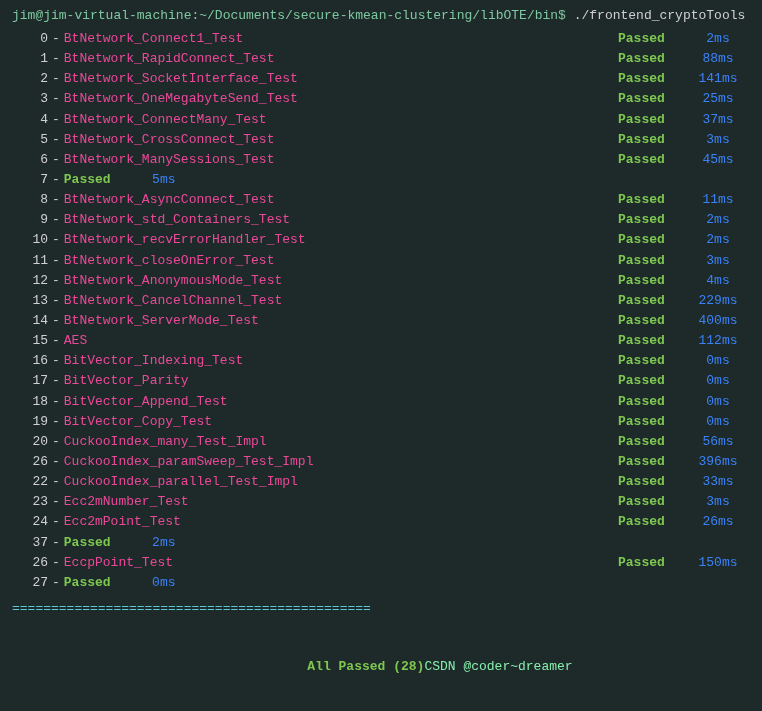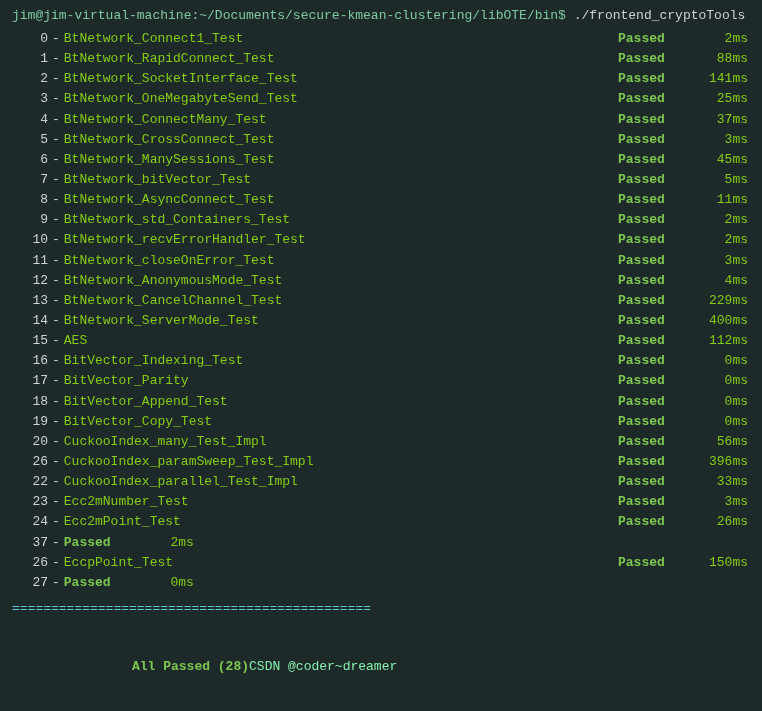--- a/index.html
+++ b/index.html
@@ -40,45 +40,45 @@
       width: 36px;
       flex-shrink: 0;
       text-align: right;
     }
     .dash {
       color: #d0d0d0;
       margin: 0 4px;
       flex-shrink: 0;
     }
     .test-name {
-      color: #84cc16;
+      color: #ec4899;
       flex: 1;
       min-width: 260px;
     }
     .status {
       color: #7ec850;
       width: 70px;
       text-align: left;
       flex-shrink: 0;
       font-weight: bold;
     }
     .duration {
-      color: #84cc16;
+      color: #3b82f6;
       width: 60px;
-      text-align: right;
+      text-align: center;
       flex-shrink: 0;
     }
     .divider {
       color: #5bc8d8;
       margin: 8px 0 4px 0;
       font-size: 13px;
     }
     .summary-line {
       display: flex;
-      justify-content: flex-start;
+      justify-content: center;
       align-items: center;
       padding: 2px 0;
       margin-top: 41px;
     }
     .summary-all-passed {
       color: #7ec850;
       font-weight: bold;
       padding-left: 120px;
     }
     .watermark {
@@ -139,21 +139,20 @@
       <div class="test-row">
         <span class="test-number">6</span>
         <span class="dash"> - </span>
         <span class="test-name">BtNetwork_ManySessions_Test</span>
         <span class="status">Passed</span>
         <span class="duration">45ms</span>
       </div>
       <div class="test-row">
         <span class="test-number">7</span>
         <span class="dash"> - </span>
-        <span class="test-name">BtNetwork_bitVector_Test</span>
         <span class="status">Passed</span>
         <span class="duration">5ms</span>
       </div>
       <div class="test-row">
         <span class="test-number">8</span>
         <span class="dash"> - </span>
         <span class="test-name">BtNetwork_AsyncConnect_Test</span>
         <span class="status">Passed</span>
         <span class="duration">11ms</span>
       </div>

